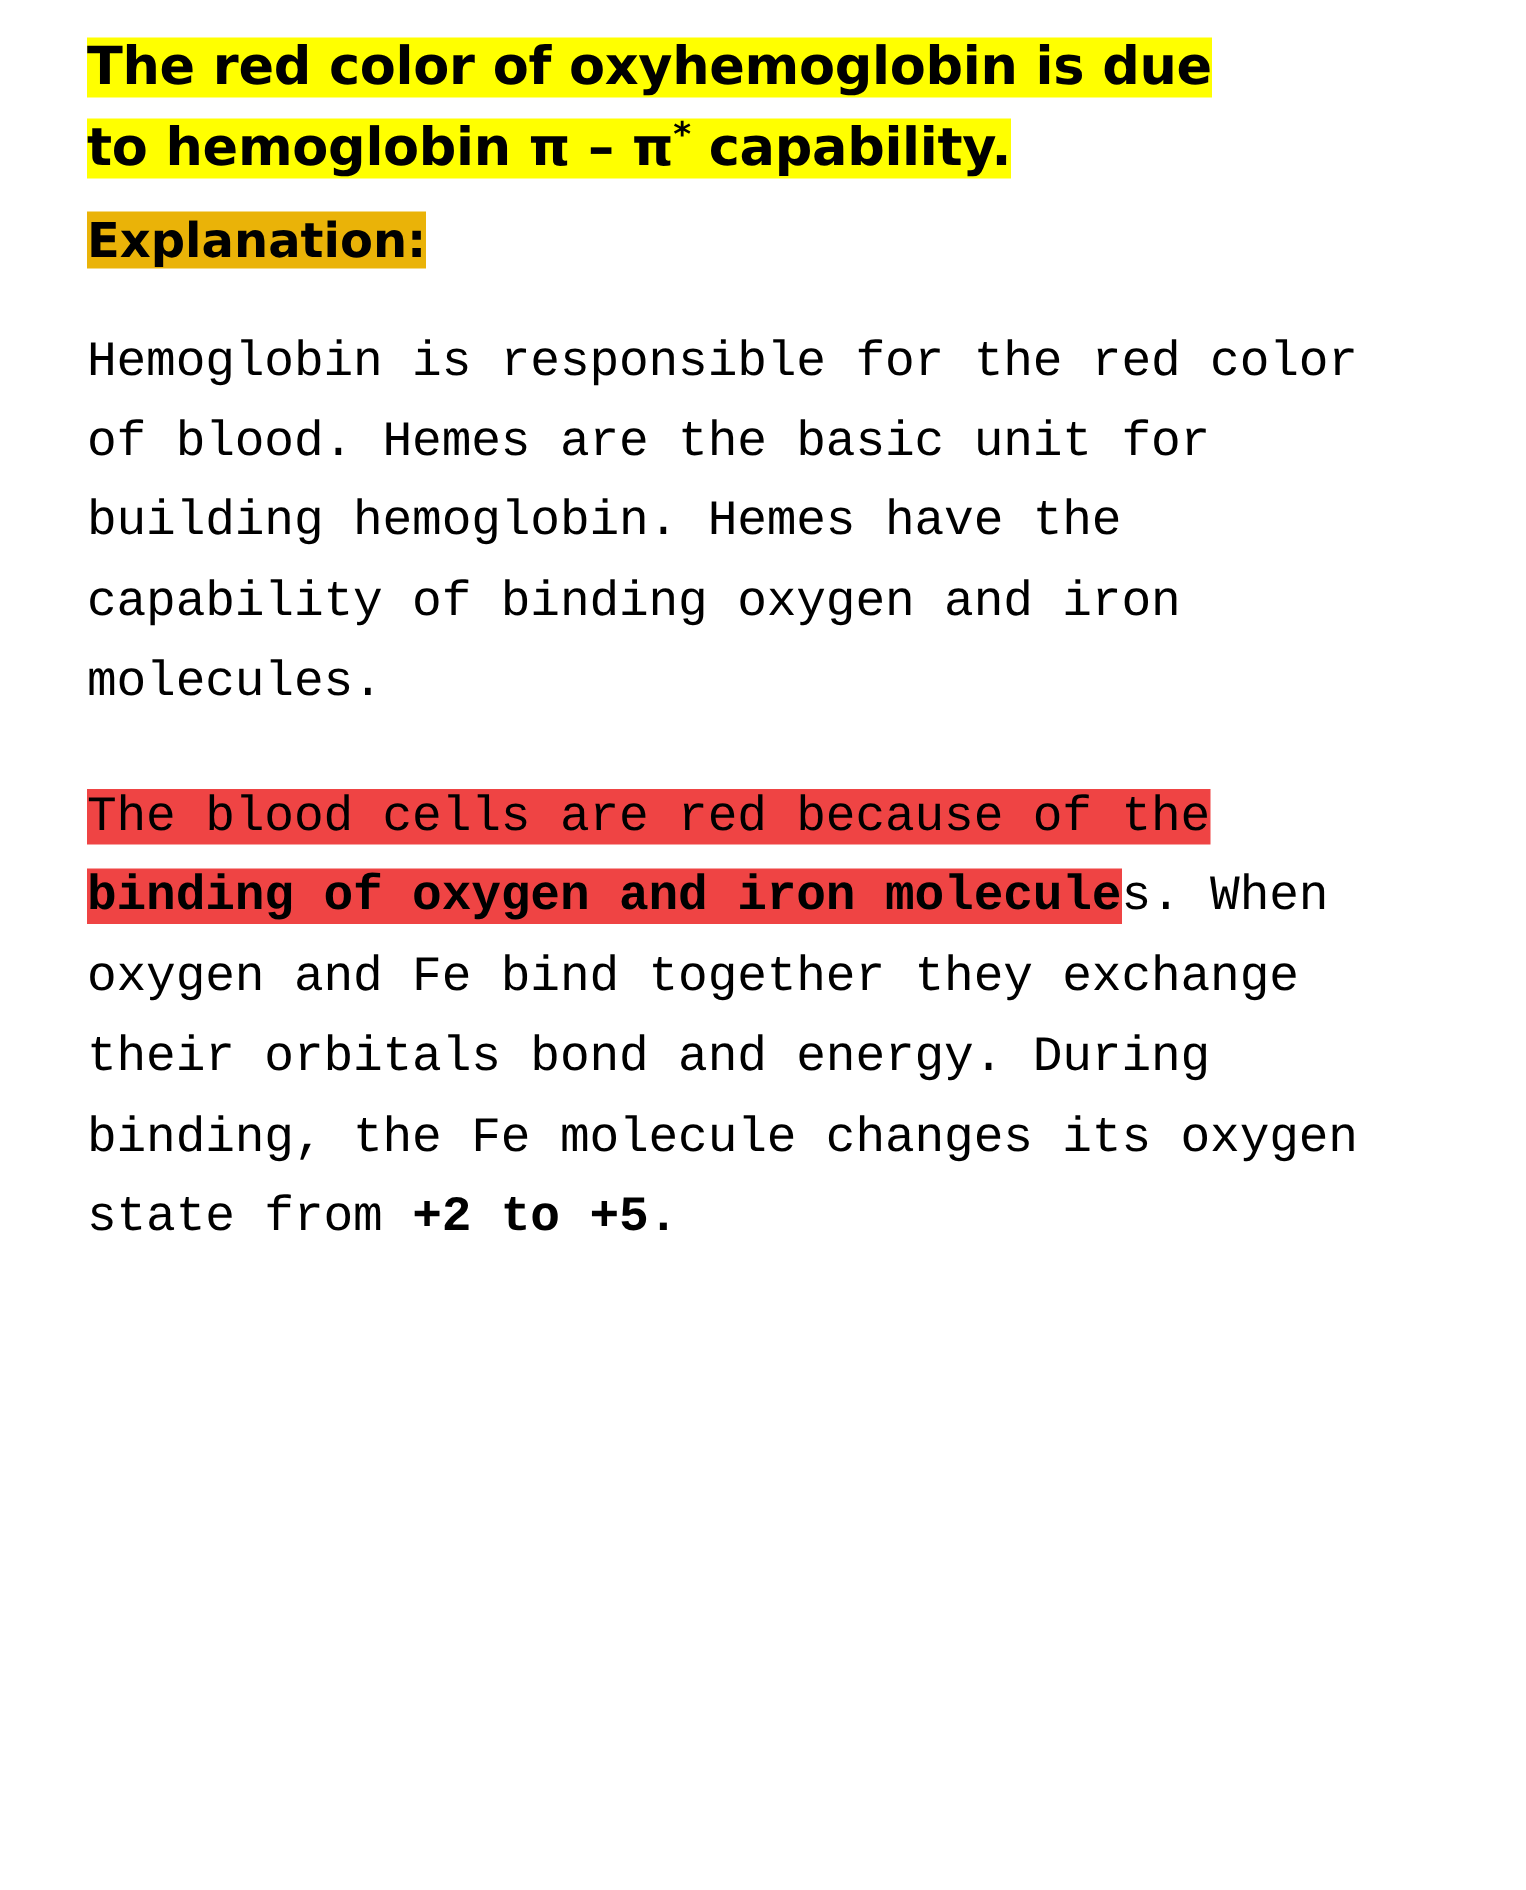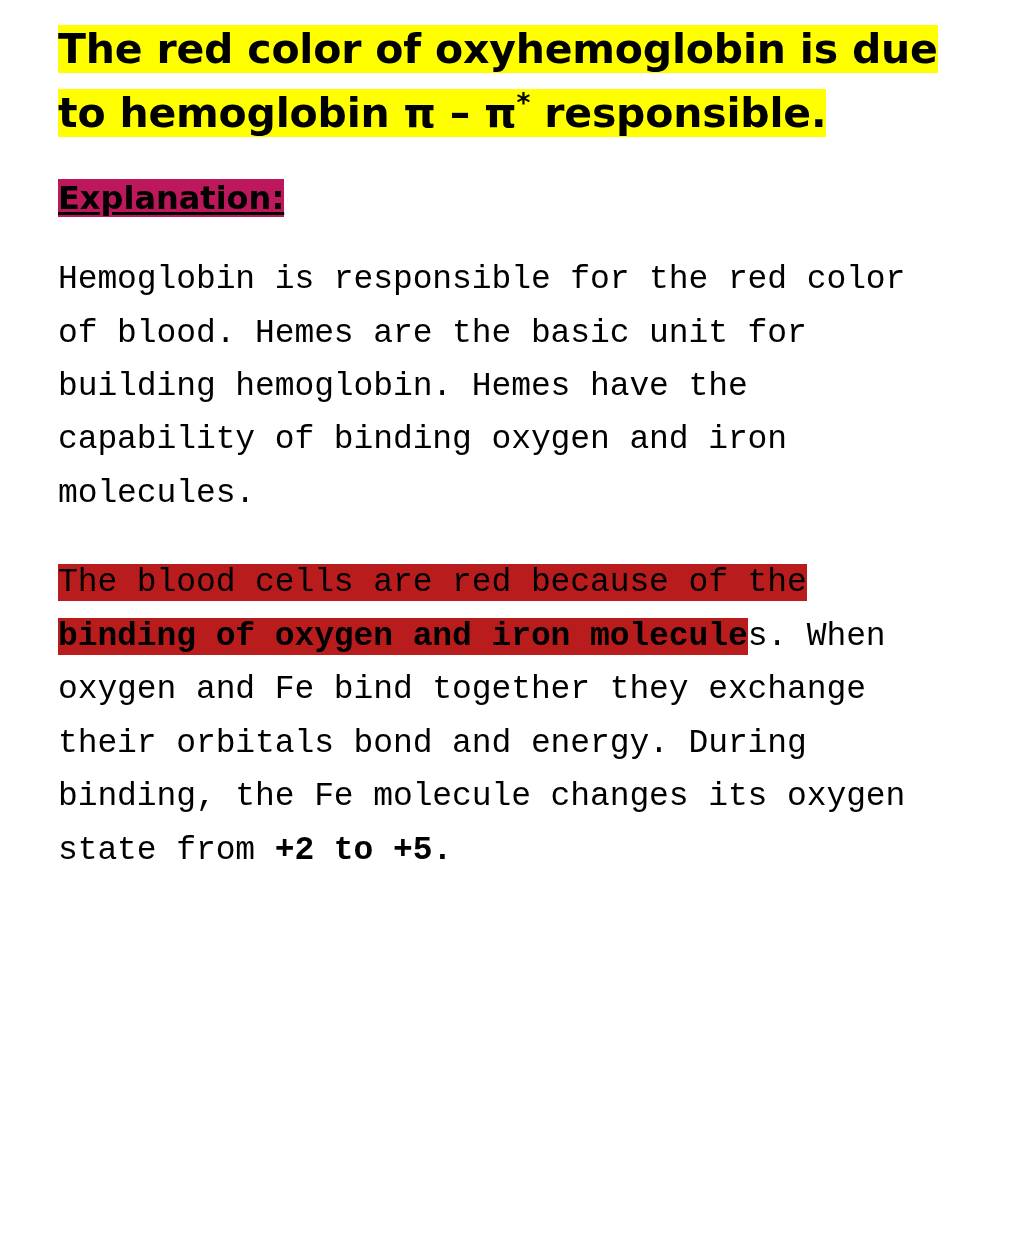--- a/index.html
+++ b/index.html
@@ -16,58 +16,57 @@
   }
   .page {
     box-sizing: border-box;
     width: 1017px;
     height: 1260px;
     padding: 18px 30px 0 58px;
     background: #ffffff;
   }
 
   .answer-statement {
-    font-size: 41px;
+    font-size: 35px;
     font-weight: bold;
     line-height: 1.55;
     letter-spacing: -0.2px;
-    margin: 0 0 34px 0;
+    margin: 0 0 14px 0;
     max-width: 950px;
   }
   .answer-statement .hl {
     background: #ffff00;
     box-decoration-break: clone;
     -webkit-box-decoration-break: clone;
   }
 
   .explanation-heading {
     font-size: 32px;
     font-weight: bold;
     margin: 0 0 36px 0;
     display: inline-block;
   }
   .explanation-heading .hl {
-    background: #be185d;
-    text-decoration: underline;
+    background: #eab308;
     text-underline-offset: 3px;
   }
 
   .para {
     font-size: 33px;
     line-height: 1.62;
     margin: 0 0 36px 0;
     max-width: 905px;
     letter-spacing: -0.1px;
     font-family: Liberation Mono, monospace;
   }
   .para.tight {
     margin-bottom: 0;
   }
   .hl {
-    background: #b91c1c;
+    background: #ef4444;
     box-decoration-break: clone;
     -webkit-box-decoration-break: clone;
   }
   .b {
     font-weight: bold;
   }
   sup {
     font-size: 0.65em;
     vertical-align: super;
     line-height: 0;
@@ -76,21 +75,21 @@
     display: block;
   }
 </style>
 </head>
 <body>
 
 <div class="page">
 
   <div class="answer-statement">
     <span class="hl">The red color of oxyhemoglobin is due</span><br>
-    <span class="hl"><span>to hemoglobin π – π</span><sup>*</sup><span> responsible.</span></span>
+    <span class="hl"><span>to hemoglobin π – π</span><sup>*</sup><span> capability.</span></span>
   </div>
 
   <div class="heading-row">
     <div class="explanation-heading">
       <span class="hl">Explanation:</span>
     </div>
   </div>
 
   <p class="para">Hemoglobin is responsible for the red color of blood. Hemes are the basic unit for building hemoglobin. Hemes have the capability of binding oxygen and iron molecules.</p>
 

